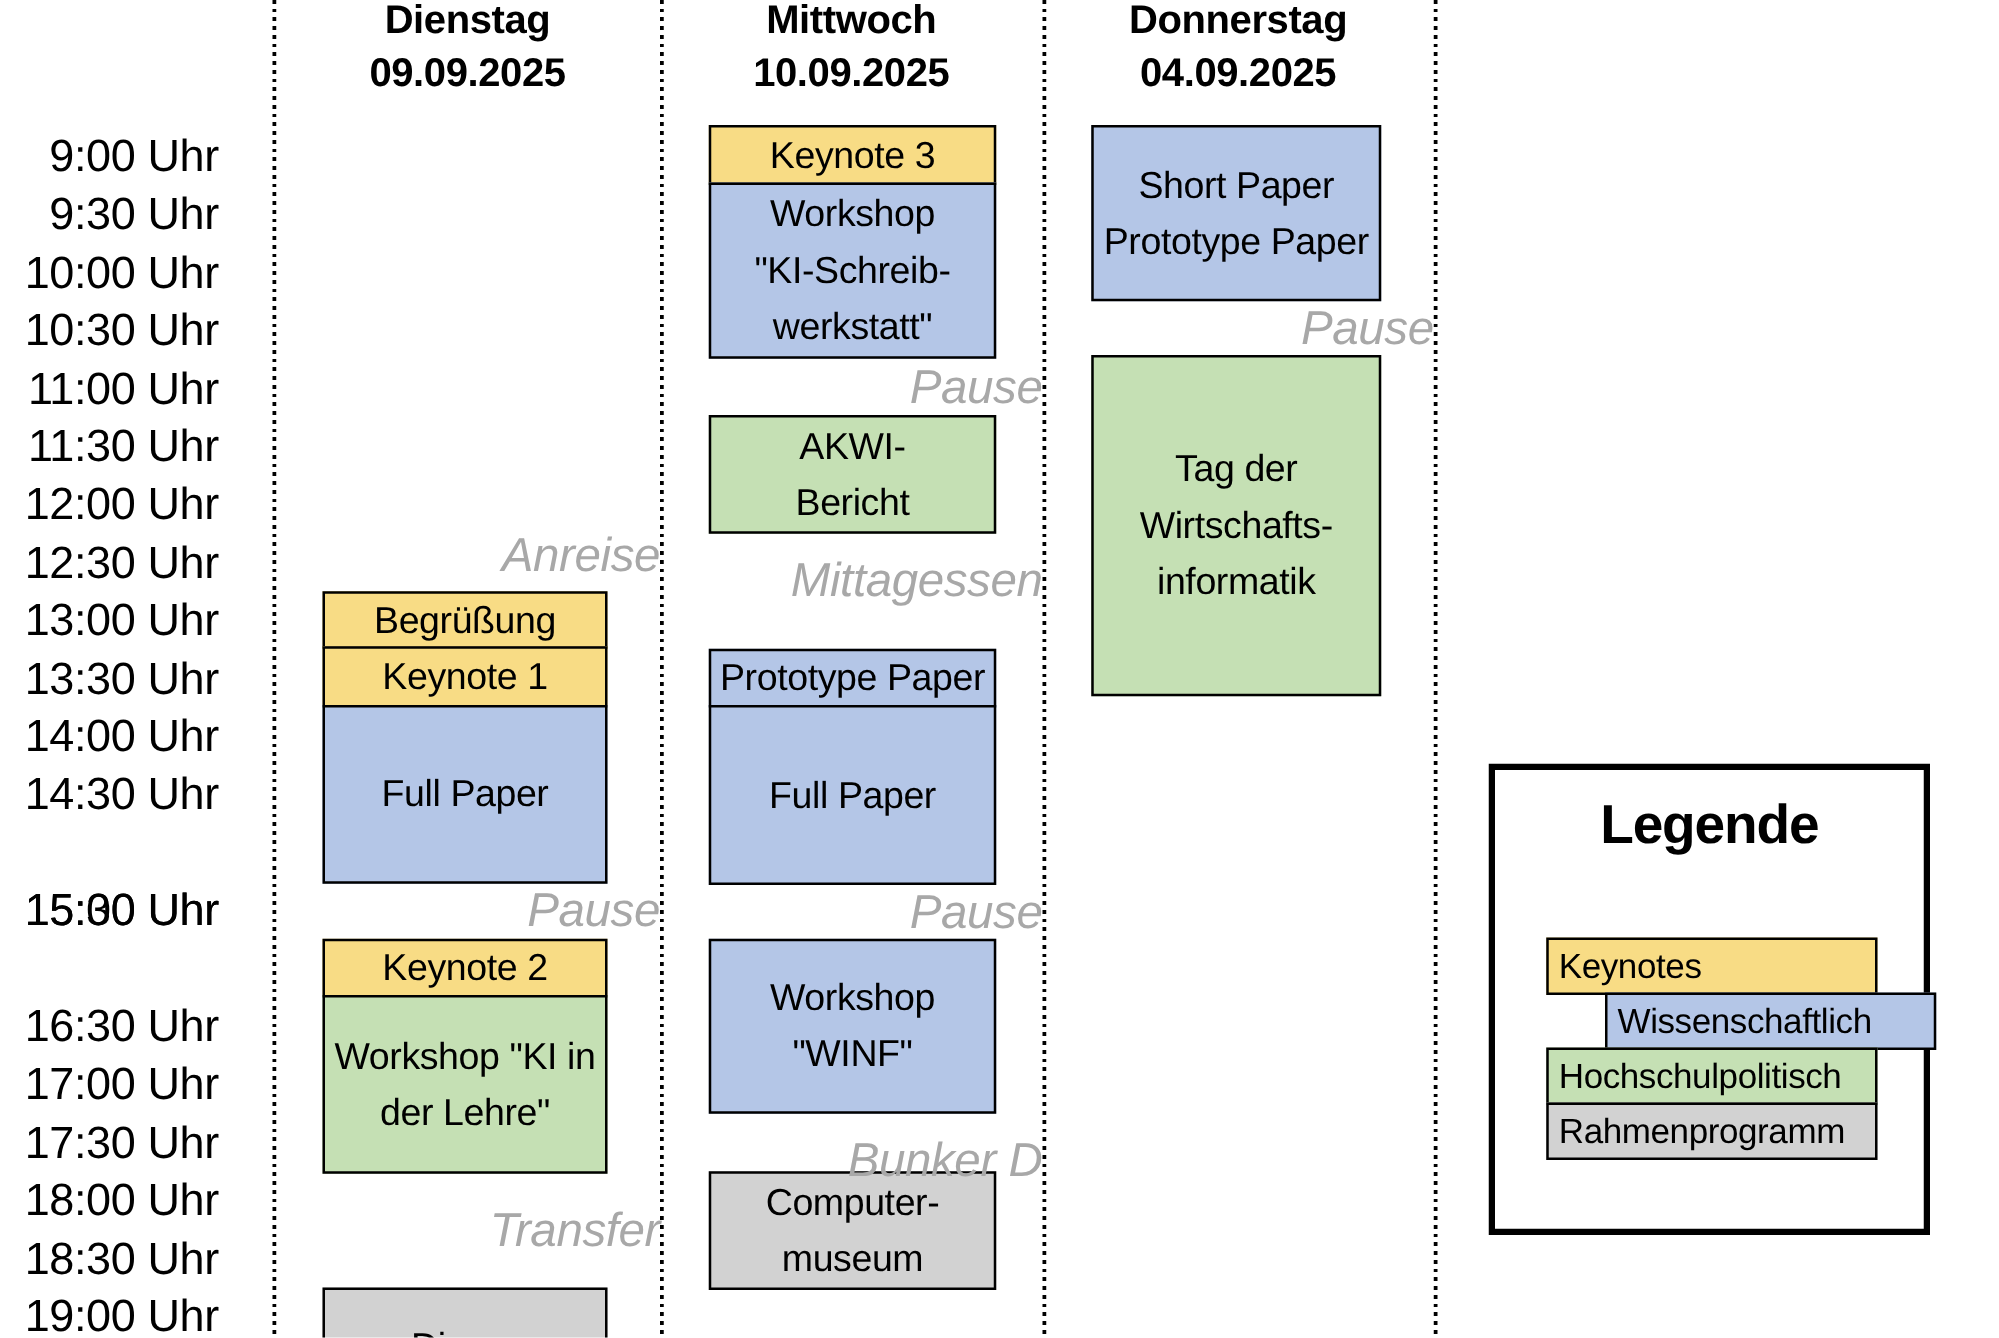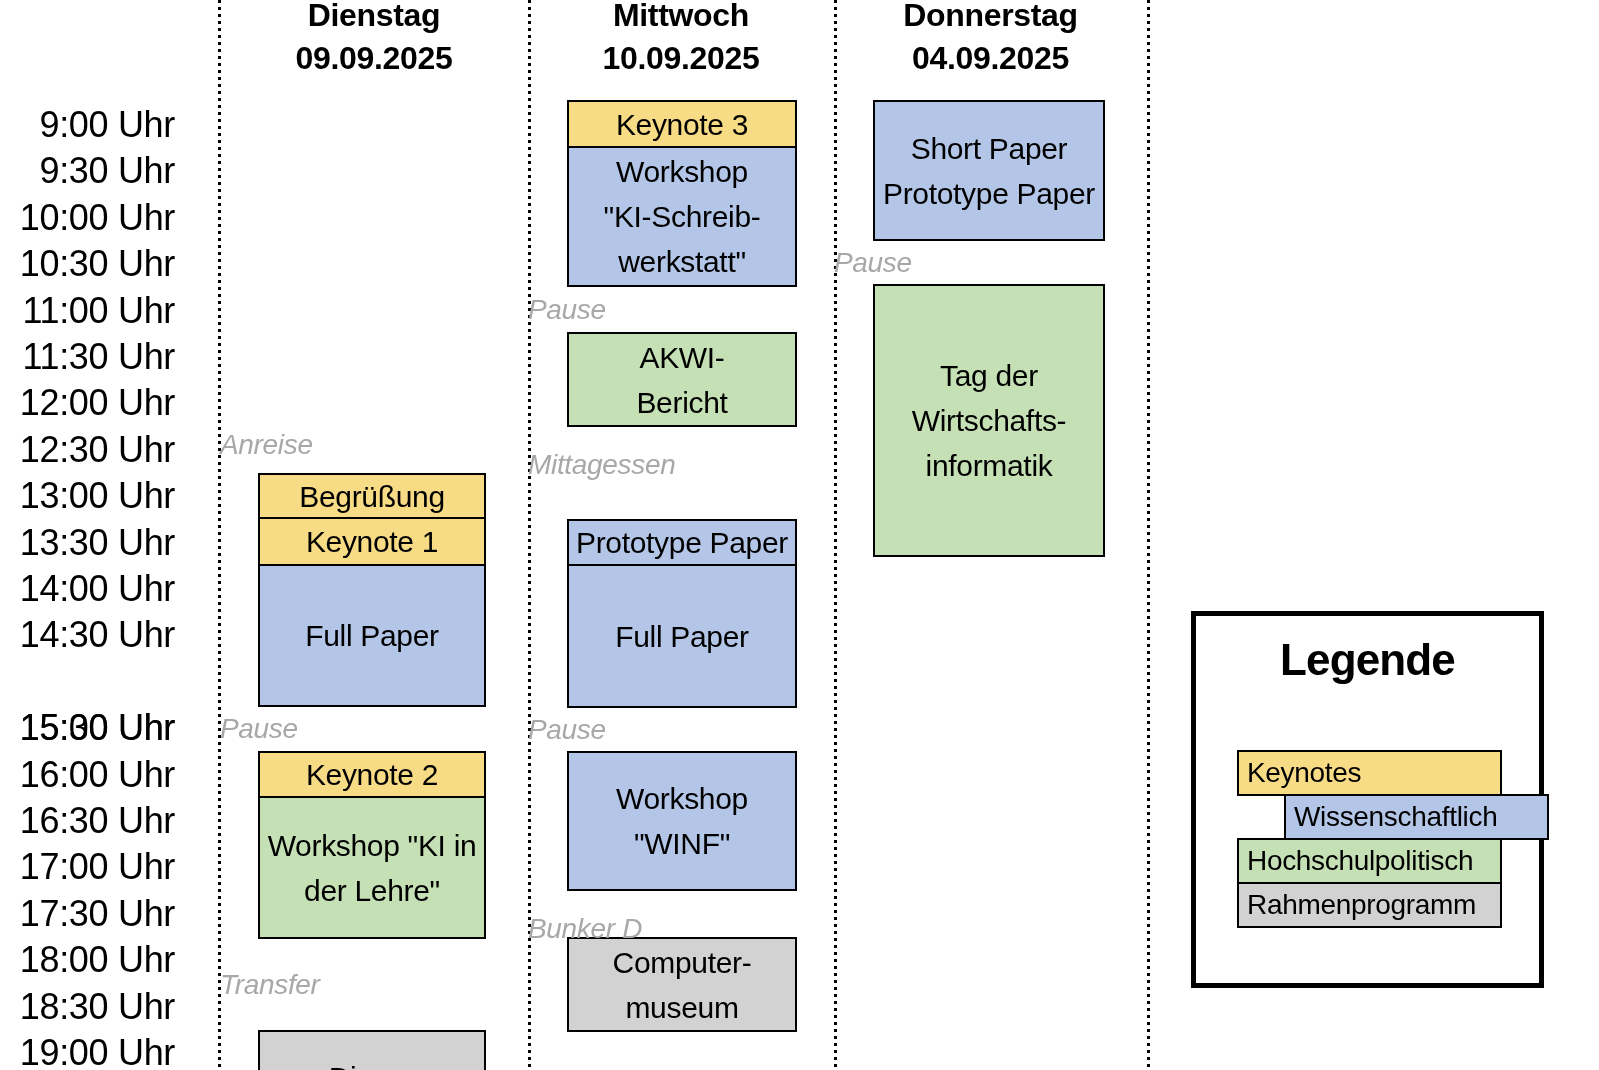--- a/index.html
+++ b/index.html
@@ -22,22 +22,22 @@
   .day-header{position:absolute;top:-6px;text-align:center;font-weight:bold;font-size:32px;line-height:43px;}
   .day-header div{white-space:nowrap;}
 
   .event{
     position:absolute;box-sizing:border-box;border:2px solid #000;
     display:flex;align-items:center;justify-content:center;
     text-align:center;font-size:30px;line-height:45px;white-space:pre-line;
   }
 
   .note{
-    position:absolute;height:34px;line-height:34px;text-align:left;
-    font-style:italic;font-size:28px;color:#A8A8A8;
+    position:absolute;height:34px;line-height:34px;text-align:right;
+    font-style:italic;font-size:38px;color:#A8A8A8;
   }
 
   .legend-box{
     position:absolute;left:1191px;top:611px;width:353px;height:377px;
     box-sizing:border-box;border:5px solid #000;background:#fff;
   }
   .legend-title{
     position:absolute;left:0;top:19px;width:100%;text-align:center;
     font-weight:bold;font-size:44px;letter-spacing:-0.02em;
   }
@@ -65,21 +65,20 @@
       <div class="time-label" style="top: 287.6px;">11:00 Uhr</div>
       <div class="time-label" style="top: 334px;">11:30 Uhr</div>
       <div class="time-label" style="top: 380.4px;">12:00 Uhr</div>
       <div class="time-label" style="top: 426.8px;">12:30 Uhr</div>
       <div class="time-label" style="top: 473.2px;">13:00 Uhr</div>
       <div class="time-label" style="top: 519.6px;">13:30 Uhr</div>
       <div class="time-label" style="top: 566px;">14:00 Uhr</div>
       <div class="time-label" style="top: 612.4px;">14:30 Uhr</div>
       <div class="time-label" style="top: 676px; margin-top: 29px;">15:00 Uhr</div>
       <div class="time-label" style="top: 705.2px;">15:30 Uhr</div>
-      <div class="time-label" style="top: 751.6px;">16:00 Uhr</div>
       <div class="time-label" style="top: 798px;">16:30 Uhr</div>
       <div class="time-label" style="top: 844.4px;">17:00 Uhr</div>
       <div class="time-label" style="top: 890.8px;">17:30 Uhr</div>
       <div class="time-label" style="top: 937.2px;">18:00 Uhr</div>
       <div class="time-label" style="top: 983.6px;">18:30 Uhr</div>
       <div class="time-label" style="top: 1030px;">19:00 Uhr</div>
     </div>
 
   <div class="day-header" style="left:220px;width:308px">
     <div>Dienstag</div>

